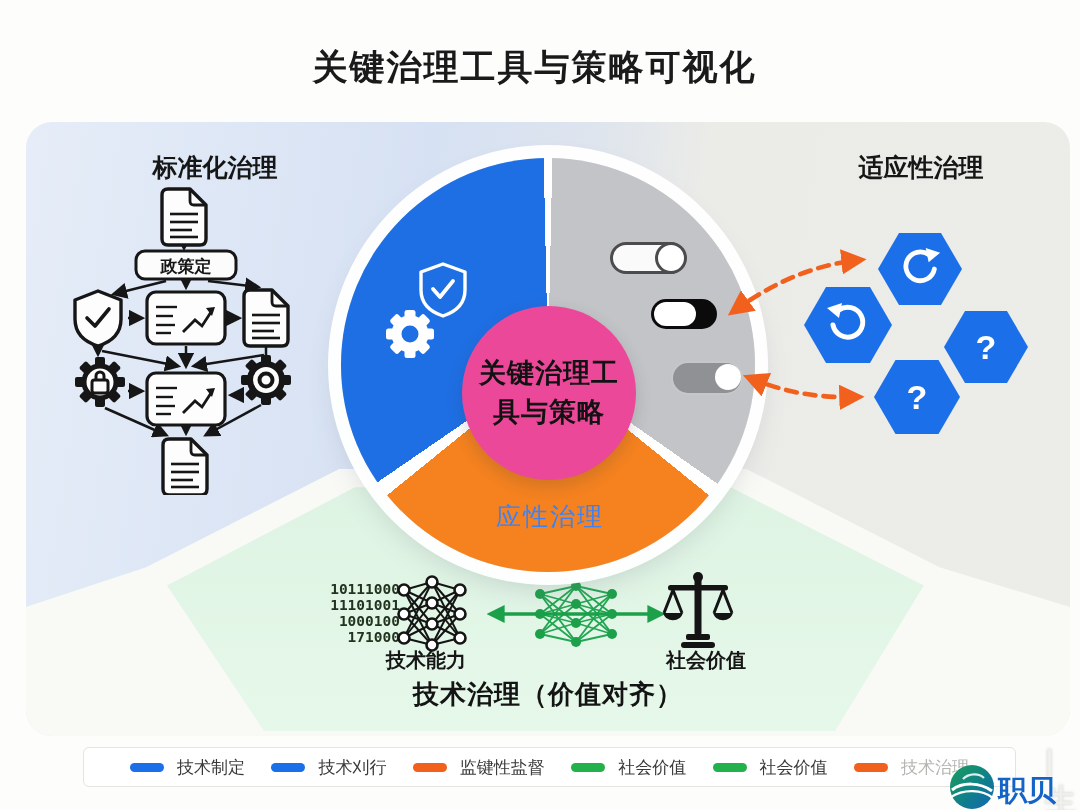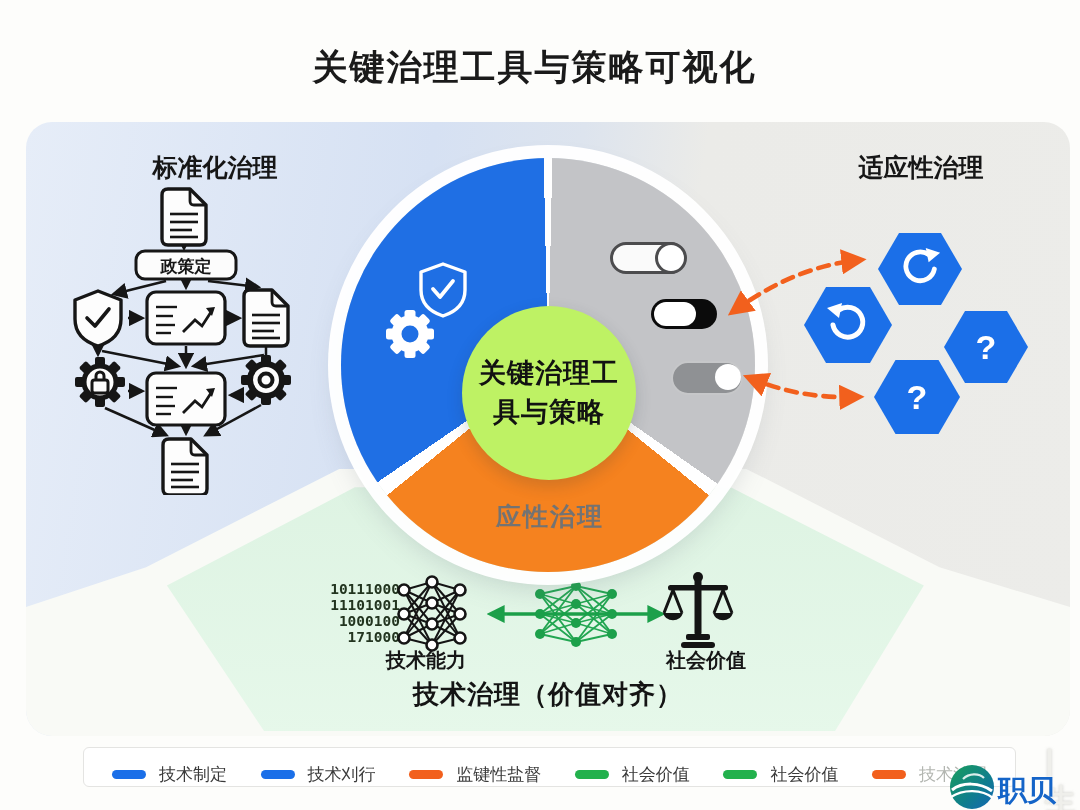--- a/index.html
+++ b/index.html
@@ -26,24 +26,24 @@
   .donut{left:333px;top:158px;width:414px;height:414px;border-radius:50%;z-index:10;
     background:conic-gradient(from 0deg,
       #ffffff 0deg 1.2deg,
       #c3c4c7 1.2deg 125deg,
       #ffffff 125deg 129deg,
       #f5821f 129deg 231deg,
       #ffffff 231deg 235.5deg,
       #1f6fe4 235.5deg 358.8deg,
       #ffffff 358.8deg 360deg);
     box-shadow:0 0 0 13px rgba(255,255,255,.96), 0 14px 30px rgba(105,115,130,.30);}
-  .donut-center{left:454px;top:306px;width:174px;height:174px;border-radius:50%;background:#bef264;z-index:12;
+  .donut-center{left:454px;top:306px;width:174px;height:174px;border-radius:50%;background:#ec4899;z-index:12;
     box-shadow:0 6px 16px rgba(40,50,60,.18);display:flex;flex-direction:column;justify-content:center;align-items:center;text-align:center;}
   .donut-center div{font-size:27px;font-weight:800;color:#121212;line-height:1.45;letter-spacing:1px;}
-  .wedge-orange-label{left:452px;top:500px;width:180px;text-align:center;color:#737373;font-size:25px;font-weight:700;z-index:14;letter-spacing:2px;}
+  .wedge-orange-label{left:452px;top:500px;width:180px;text-align:center;color:#3b82f6;font-size:25px;font-weight:400;z-index:14;letter-spacing:2px;}
 
   
   .toggle{z-index:14;border-radius:20px;}
   .t1{left:602px;top:242px;width:70px;height:26px;border:3px solid #4c4c4e;background:#fafafa;}
   .t1 .knob{position:absolute;right:-4px;top:-3px;width:26px;height:26px;border-radius:50%;background:#ffffff;border:3px solid #4c4c4e;}
   .t2{left:643px;top:299px;width:66px;height:30px;background:#0b0b0b;}
   .t2 .pill{position:absolute;left:3px;top:3px;width:42px;height:24px;border-radius:13px;background:#ffffff;}
   .t3{left:663px;top:361px;width:68px;height:30px;background:#8f9194;border:2px solid #c6c7c9;}
   .t3 .knob{position:absolute;right:0px;top:1px;width:26px;height:26px;border-radius:50%;background:#ffffff;}
 
@@ -63,21 +63,21 @@
   
   .binary{left:314px;top:582px;width:78px;text-align:right;z-index:7;
     font-family:"DejaVu Sans Mono",monospace;font-weight:700;font-size:14.5px;line-height:1.1;color:#22341f;}
   .tech-label{z-index:7;font-size:20px;font-weight:700;color:#161616;text-align:center;}
   .lbl-cap{left:366px;top:647px;width:104px;}
   .lbl-val{left:646px;top:647px;width:104px;}
   .caption{left:290px;top:677px;width:500px;text-align:center;font-size:26px;font-weight:800;color:#141414;z-index:7;letter-spacing:1px;}
 
   
   .legend{left:75px;top:747px;width:933px;height:40px;background:#ffffff;border:1px solid #e4e4e2;border-radius:6px;
-    display:flex;align-items:flex-end;justify-content:space-between;padding:0 28px;box-sizing:border-box;z-index:30;}
+    display:flex;align-items:center;justify-content:space-between;padding:0 46px;box-sizing:border-box;z-index:30;}
   .legend-item{display:flex;align-items:center;gap:13px;}
   .dash{width:34px;height:9px;border-radius:5px;background:#999;}
   .legend-item .lab{font-size:17px;color:#3a3a3a;}
   .legend-item .lab.muted{color:#b3b6b1;}
 
   
   .ghost{left:1037px;top:744px;font-size:31px;font-weight:900;color:#efefeb;letter-spacing:2px;z-index:36;text-shadow:0 0 3px rgba(170,170,165,.55);}
   .wm-logo{left:941px;top:764px;width:46px;height:46px;z-index:37;}
   .wm-brand{left:990px;top:771px;font-size:29px;font-weight:800;color:#1464c8;z-index:37;text-shadow:0 0 2px #ffffff;}
 </style>

